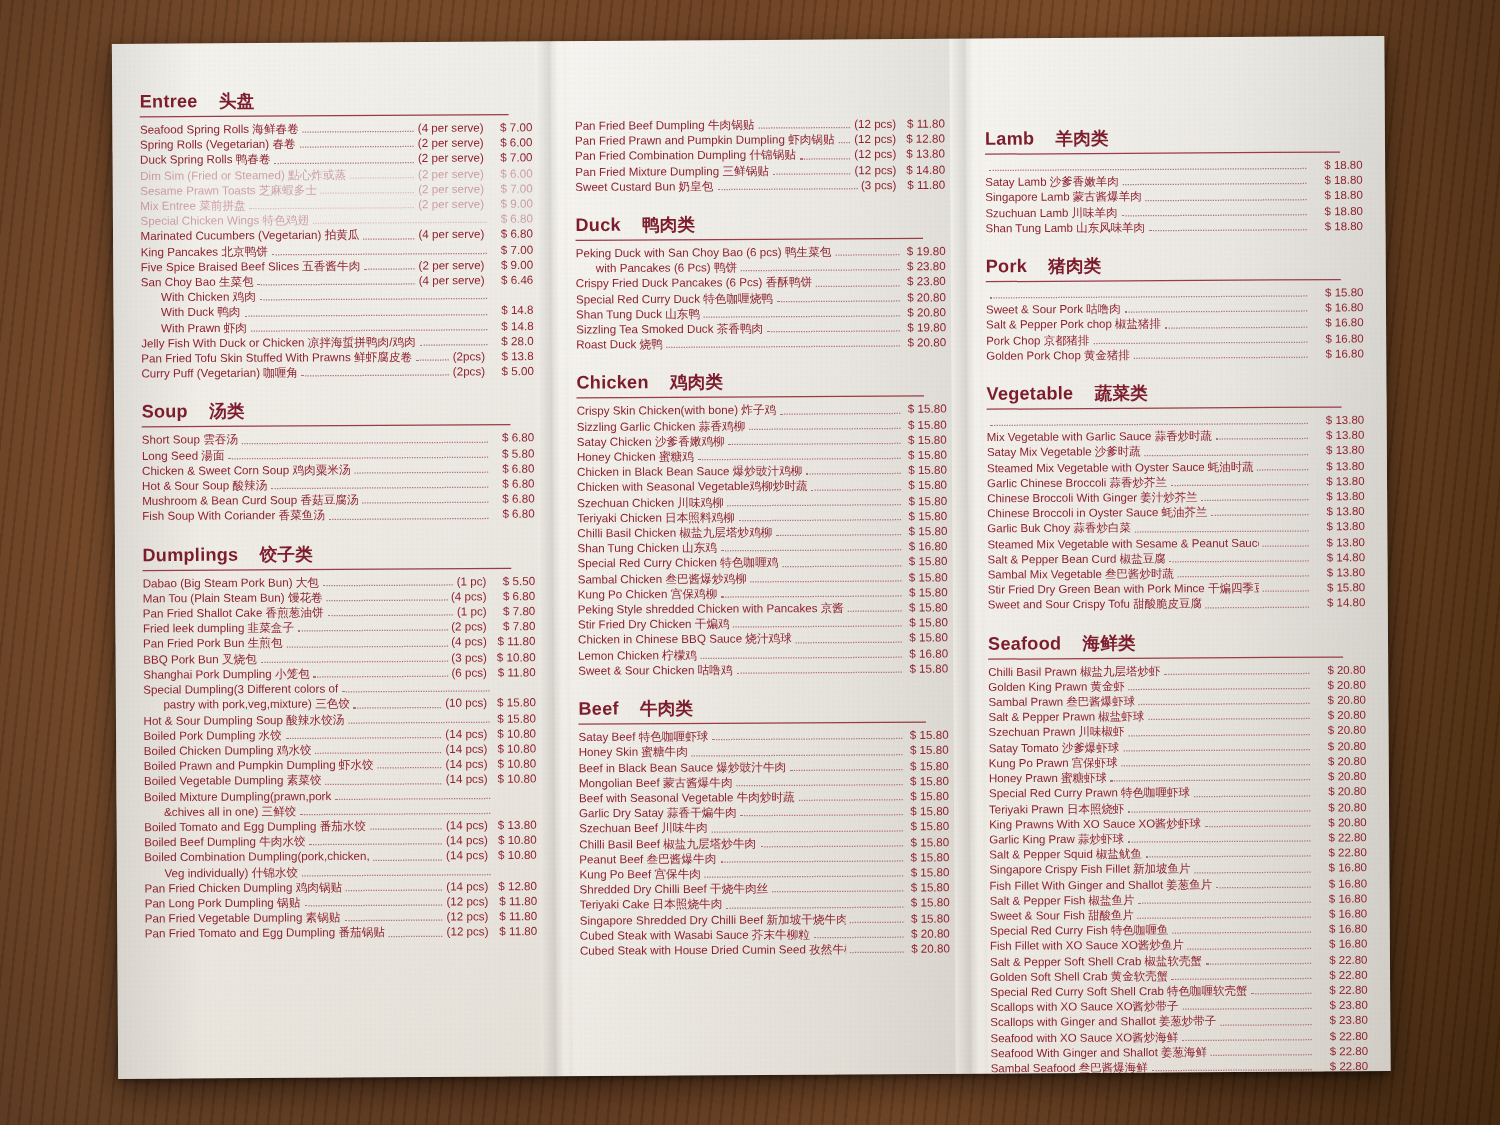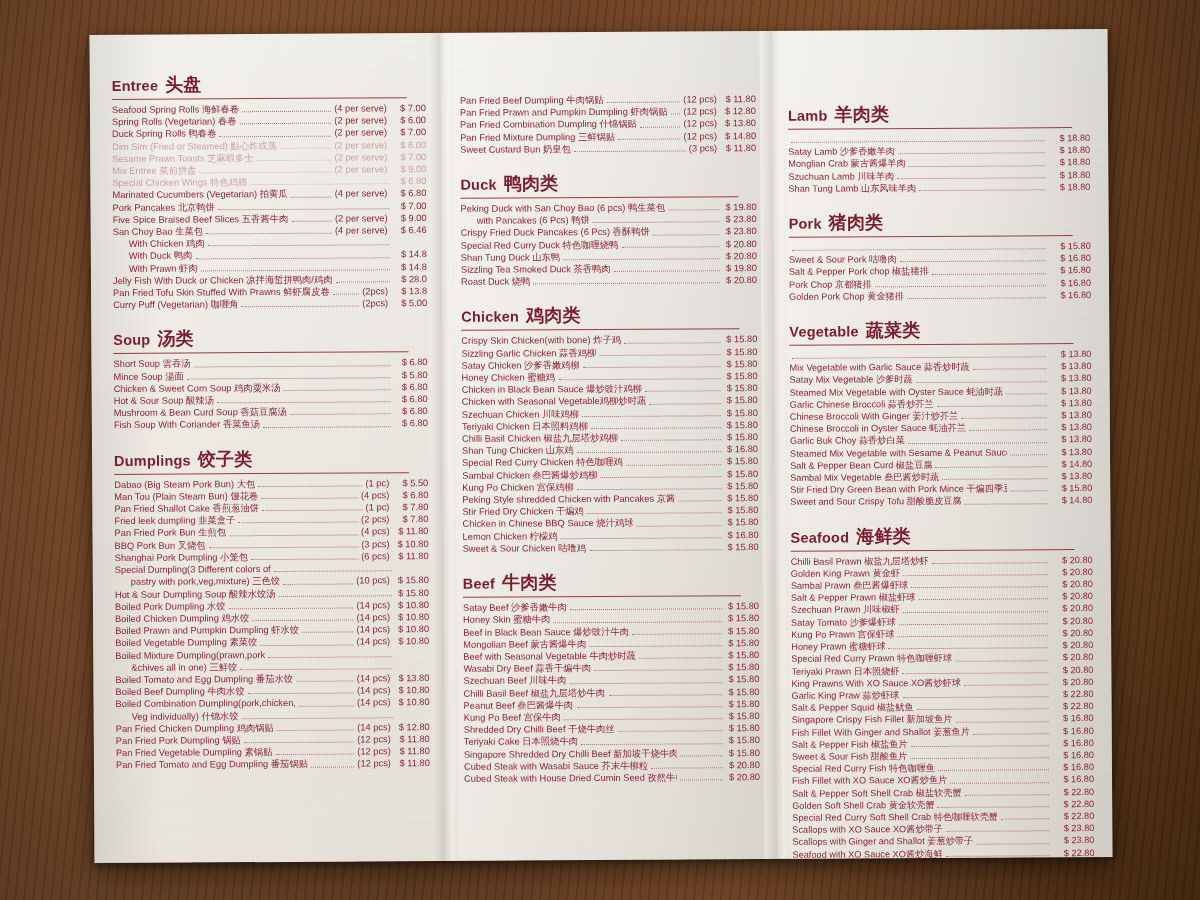--- a/index.html
+++ b/index.html
@@ -54,21 +54,21 @@
     color:#7c1c2c;
     font-size:14.5px;
     font-weight:700;
     letter-spacing:0.2px;
     border-bottom:1px solid #9c3a46;
     padding-bottom:2px;
     margin:10px 0 4px 0;
     display:inline-block;
     min-width:94%;
   }
-  .sec-head .cn{font-size:18px;margin-left:7px;}
+  .sec-head .cn{font-size:14px;margin-left:17px;}
   .item{
     display:flex;align-items:flex-end;
     color:#8e2230;
     font-size:9.3px;
     line-height:12.2px;
     white-space:nowrap;
   }
   .name{flex:0 0 auto;max-width:72%;overflow:hidden;}
   .dots{
     flex:1 1 auto;
@@ -137,21 +137,21 @@
           </div><div class="item faded">
             <span class="name">Special Chicken Wings  特色鸡翅</span>
             <span class="dots"></span>
             <span class="price">$ 6.80</span>
           </div><div class="item">
             <span class="name">Marinated Cucumbers (Vegetarian)  拍黄瓜</span>
             <span class="dots"></span>
             <span class="qty">(4 per serve)</span>
             <span class="price">$ 6.80</span>
           </div><div class="item">
-            <span class="name">Pork Pancakes  北京鸭饼</span>
+            <span class="name">King Pancakes  北京鸭饼</span>
             <span class="dots"></span>
             <span class="price">$ 7.00</span>
           </div><div class="item">
             <span class="name">Five Spice Braised Beef Slices  五香酱牛肉</span>
             <span class="dots"></span>
             <span class="qty">(2 per serve)</span>
             <span class="price">$ 9.00</span>
           </div><div class="item">
             <span class="name">San Choy Bao  生菜包</span>
             <span class="dots"></span>
@@ -182,21 +182,21 @@
             <span class="name">Curry Puff (Vegetarian)  咖喱角</span>
             <span class="dots"></span>
             <span class="qty">(2pcs)</span>
             <span class="price">$ 5.00</span>
           </div></div>
         <div class="section"><div class="sec-head">Soup<span class="cn">汤类</span></div><div class="item">
             <span class="name">Short Soup  雲吞汤</span>
             <span class="dots"></span>
             <span class="price">$ 6.80</span>
           </div><div class="item">
-            <span class="name">Mince Soup  湯面</span>
+            <span class="name">Long Seed  湯面</span>
             <span class="dots"></span>
             <span class="price">$ 5.80</span>
           </div><div class="item">
             <span class="name">Chicken &amp; Sweet Corn Soup  鸡肉粟米汤</span>
             <span class="dots"></span>
             <span class="price">$ 6.80</span>
           </div><div class="item">
             <span class="name">Hot &amp; Sour Soup  酸辣汤</span>
             <span class="dots"></span>
             <span class="price">$ 6.80</span>
@@ -303,21 +303,21 @@
           </div><div class="item sub">
             <span class="name">Veg individually)  什锦水饺</span>
             <span class="dots"></span>
             <span class="price"></span>
           </div><div class="item">
             <span class="name">Pan Fried Chicken Dumpling  鸡肉锅贴</span>
             <span class="dots"></span>
             <span class="qty">(14 pcs)</span>
             <span class="price">$ 12.80</span>
           </div><div class="item">
-            <span class="name">Pan Fried Pork Dumpling  锅贴</span>
+            <span class="name">Pan Long Pork Dumpling  锅贴</span>
             <span class="dots"></span>
             <span class="qty">(12 pcs)</span>
             <span class="price">$ 11.80</span>
           </div><div class="item">
             <span class="name">Pan Fried Vegetable Dumpling  素锅贴</span>
             <span class="dots"></span>
             <span class="qty">(12 pcs)</span>
             <span class="price">$ 11.80</span>
           </div><div class="item">
             <span class="name">Pan Fried Tomato and Egg Dumpling  番茄锅贴</span>
@@ -455,41 +455,41 @@
           </div><div class="item">
             <span class="name">Lemon Chicken 柠檬鸡</span>
             <span class="dots"></span>
             <span class="price">$ 16.80</span>
           </div><div class="item">
             <span class="name">Sweet &amp; Sour Chicken  咕噜鸡</span>
             <span class="dots"></span>
             <span class="price">$ 15.80</span>
           </div></div>
         <div class="section"><div class="sec-head">Beef<span class="cn">牛肉类</span></div><div class="item">
-            <span class="name">Satay Beef  沙爹香嫩牛肉</span>
+            <span class="name">Satay Beef  特色咖喱虾球</span>
             <span class="dots"></span>
             <span class="price">$ 15.80</span>
           </div><div class="item">
             <span class="name">Honey Skin  蜜糖牛肉</span>
             <span class="dots"></span>
             <span class="price">$ 15.80</span>
           </div><div class="item">
             <span class="name">Beef in Black Bean Sauce  爆炒豉汁牛肉</span>
             <span class="dots"></span>
             <span class="price">$ 15.80</span>
           </div><div class="item">
             <span class="name">Mongolian Beef  蒙古酱爆牛肉</span>
             <span class="dots"></span>
             <span class="price">$ 15.80</span>
           </div><div class="item">
             <span class="name">Beef with Seasonal Vegetable  牛肉炒时蔬</span>
             <span class="dots"></span>
             <span class="price">$ 15.80</span>
           </div><div class="item">
-            <span class="name">Wasabi Dry Beef  蒜香干煸牛肉</span>
+            <span class="name">Garlic Dry Satay  蒜香干煸牛肉</span>
             <span class="dots"></span>
             <span class="price">$ 15.80</span>
           </div><div class="item">
             <span class="name">Szechuan Beef  川味牛肉</span>
             <span class="dots"></span>
             <span class="price">$ 15.80</span>
           </div><div class="item">
             <span class="name">Chilli Basil Beef  椒盐九层塔炒牛肉</span>
             <span class="dots"></span>
             <span class="price">$ 15.80</span>
@@ -526,21 +526,21 @@
       <div class="col col3">
         <div class="section"><div class="sec-head">Lamb<span class="cn">羊肉类</span></div><div class="item">
             <span class="name"></span>
             <span class="dots"></span>
             <span class="price">$ 18.80</span>
           </div><div class="item">
             <span class="name">Satay Lamb  沙爹香嫩羊肉</span>
             <span class="dots"></span>
             <span class="price">$ 18.80</span>
           </div><div class="item">
-            <span class="name">Monglian Crab  蒙古酱爆羊肉</span>
+            <span class="name">Singapore Lamb  蒙古酱爆羊肉</span>
             <span class="dots"></span>
             <span class="price">$ 18.80</span>
           </div><div class="item">
             <span class="name">Szuchuan Lamb  川味羊肉</span>
             <span class="dots"></span>
             <span class="price">$ 18.80</span>
           </div><div class="item">
             <span class="name">Shan Tung Lamb  山东风味羊肉</span>
             <span class="dots"></span>
             <span class="price">$ 18.80</span>

